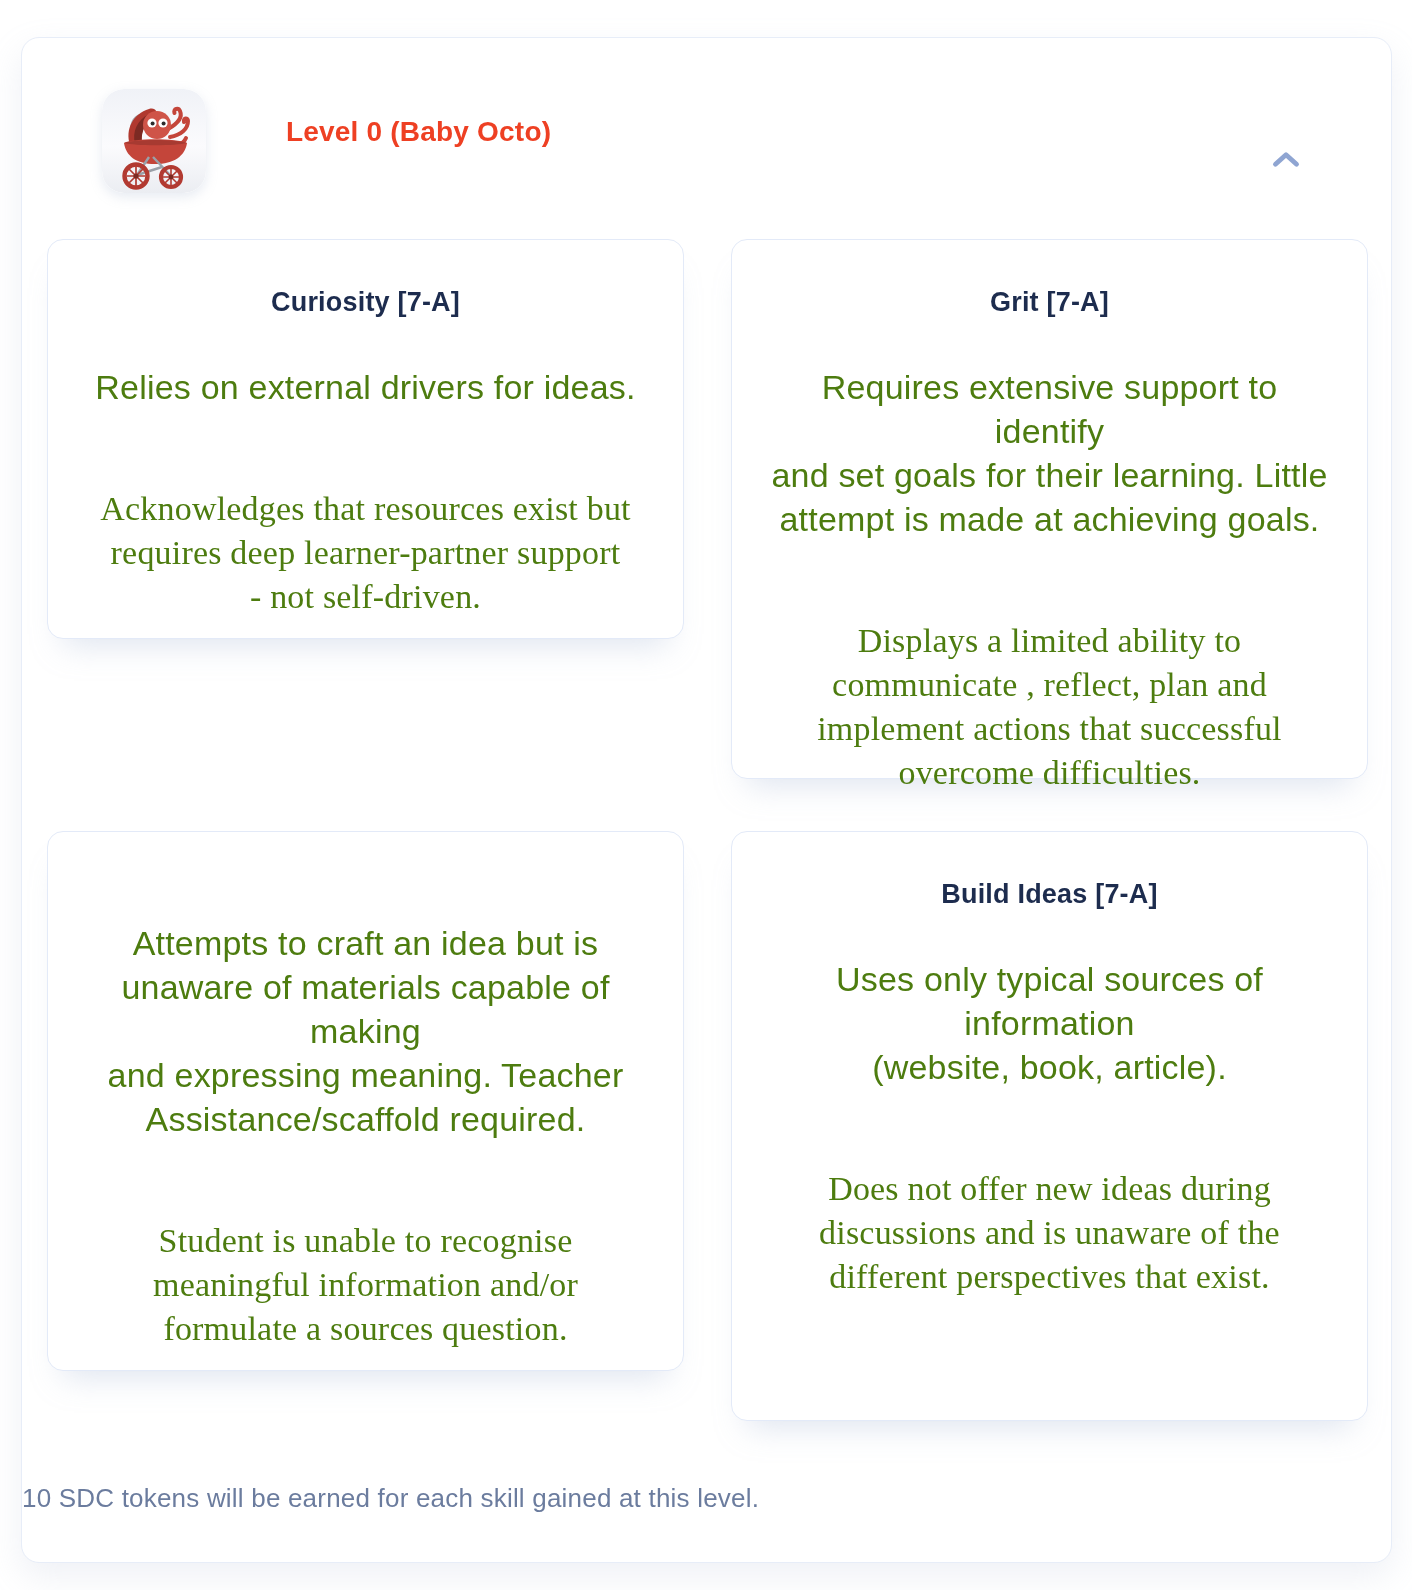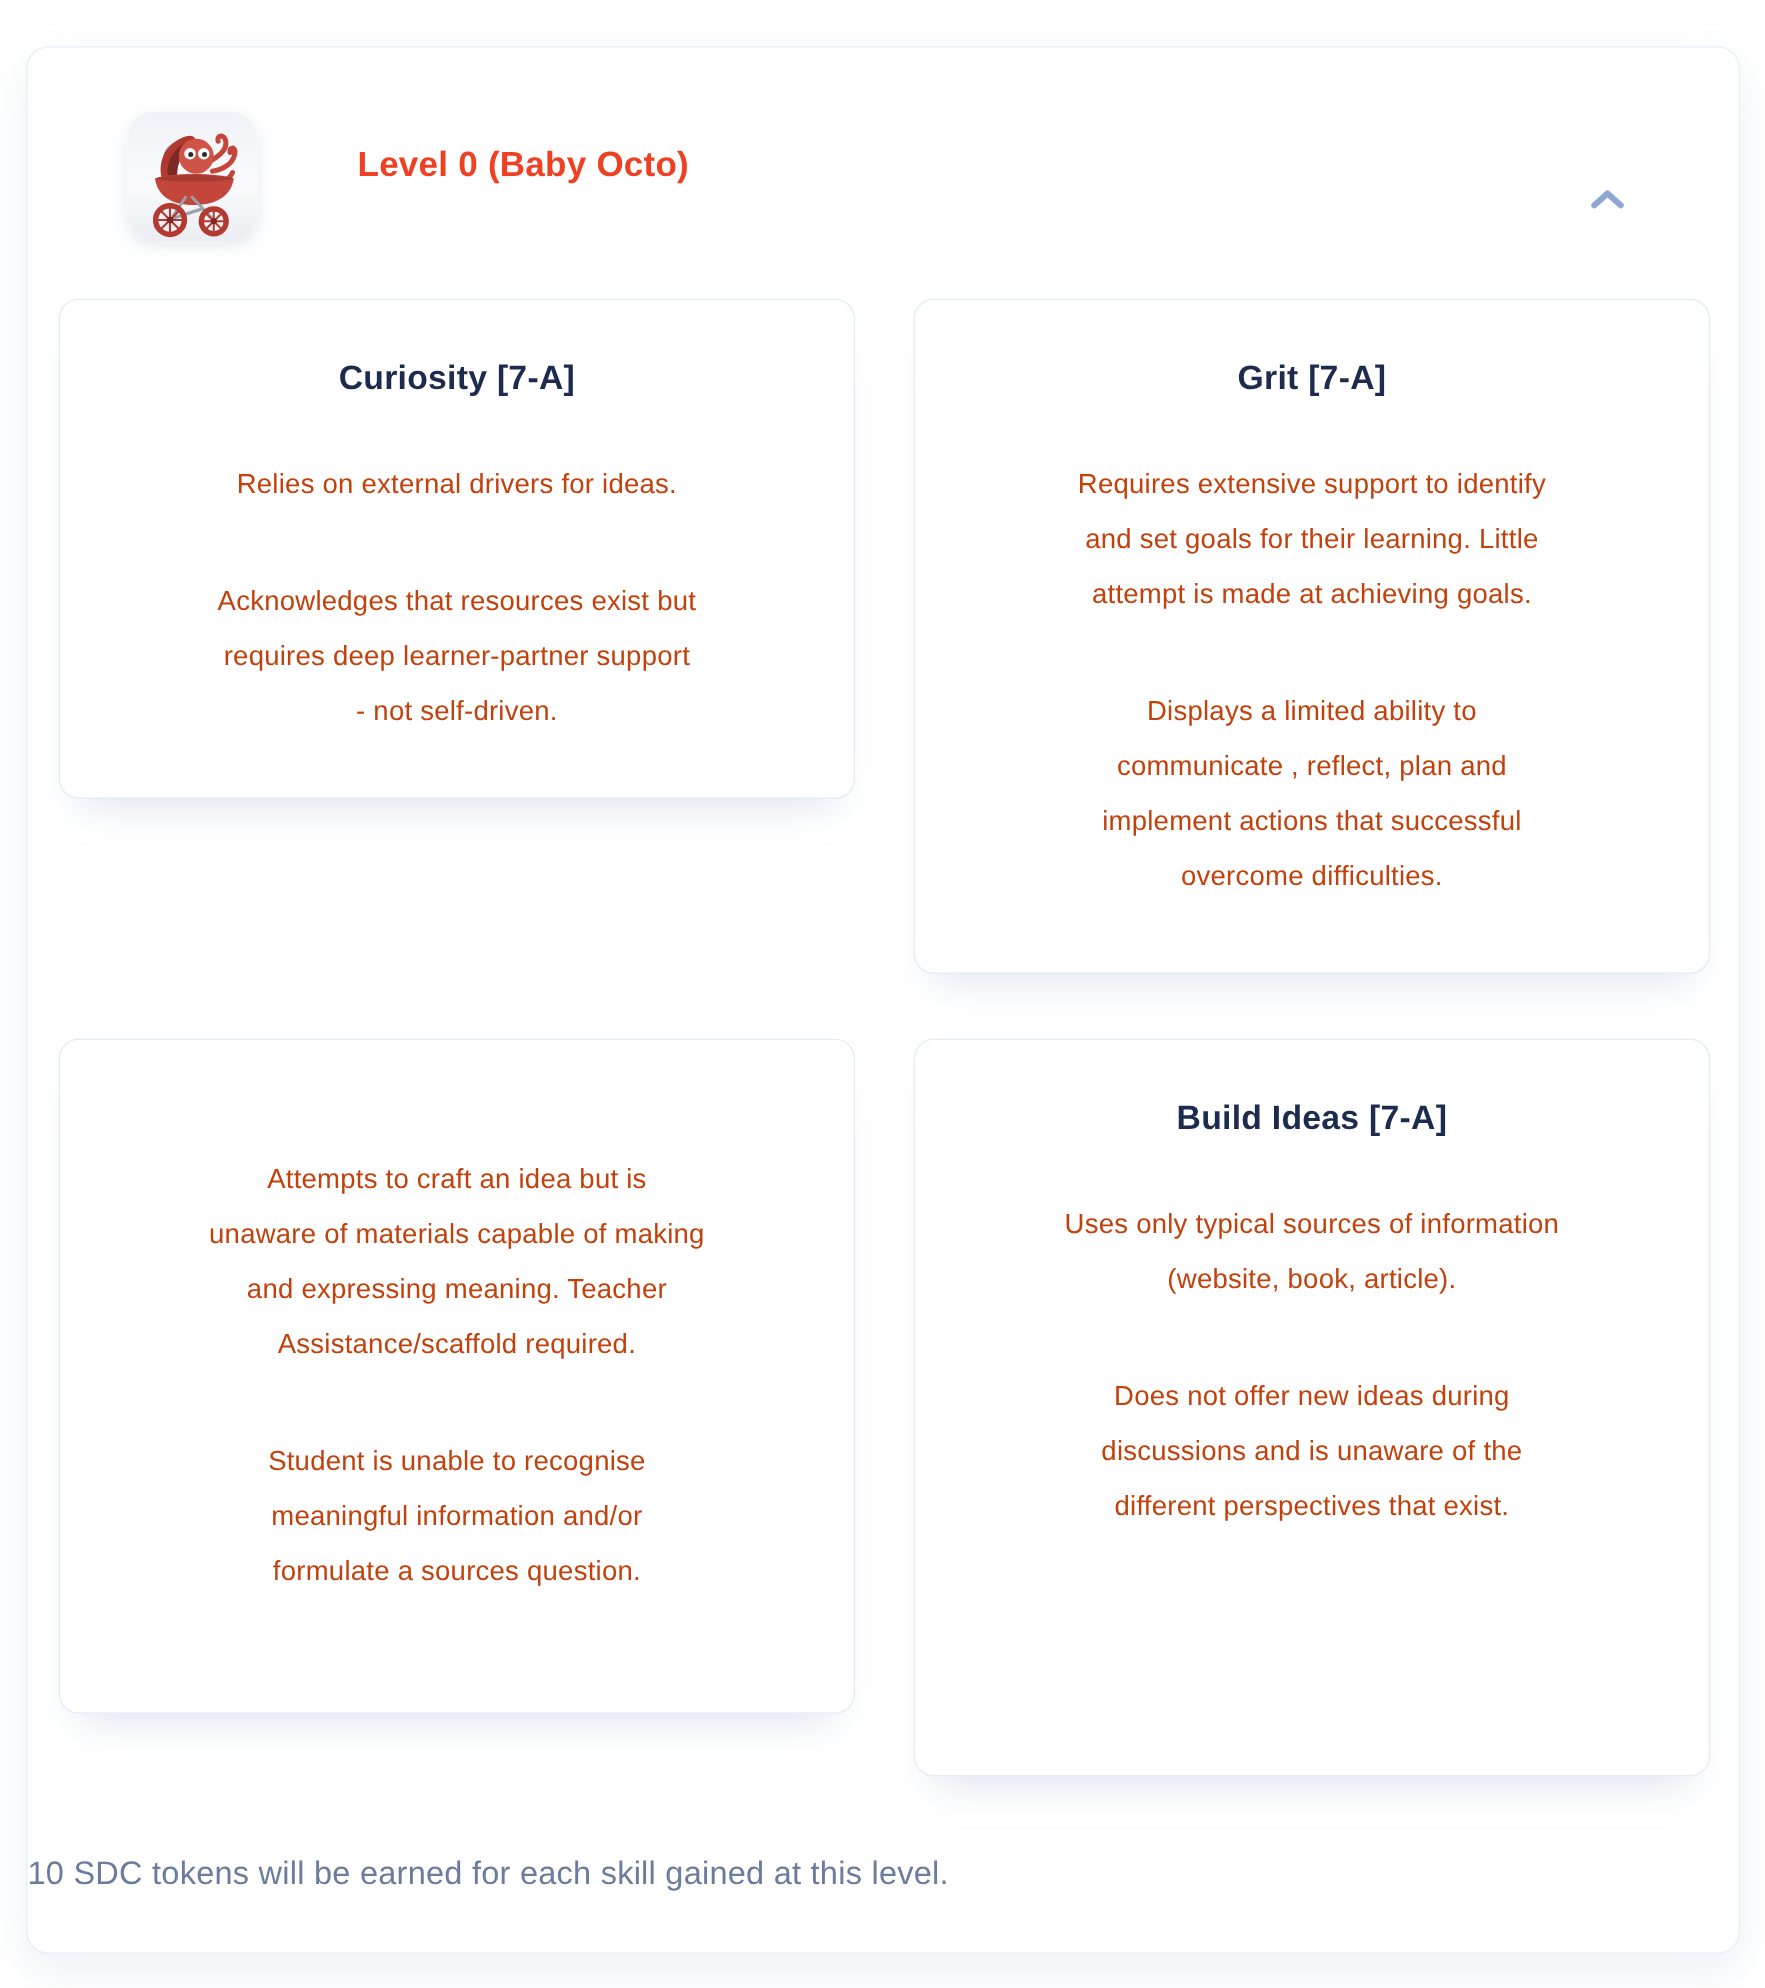--- a/index.html
+++ b/index.html
@@ -85,27 +85,27 @@
     margin: 0;
     font-size: 27px;
     line-height: 36px;
     font-weight: 700;
     color: #1d2c4e;
     letter-spacing: 0.2px;
   }
   .card .body { margin-top: 45px; }
   .card p {
     margin: 0;
-    font-size: 22px;
+    font-size: 34px;
     line-height: 44px;
-    color: #c2410c;
+    color: #4d7c0f;
     white-space: pre-line;
     letter-spacing: 0.2px;
   }
-  .card p + p { margin-top: 50px; }
+  .card p + p { margin-top: 78px; font-family: Liberation Serif, serif; }
   .footer-note {
     position: absolute;
     left: 0;
     top: 1438px;
     width: 100%;
     text-align: left;
     font-size: 26px;
     line-height: 44px;
     color: #6b7c9e;
     letter-spacing: 0.2px;

